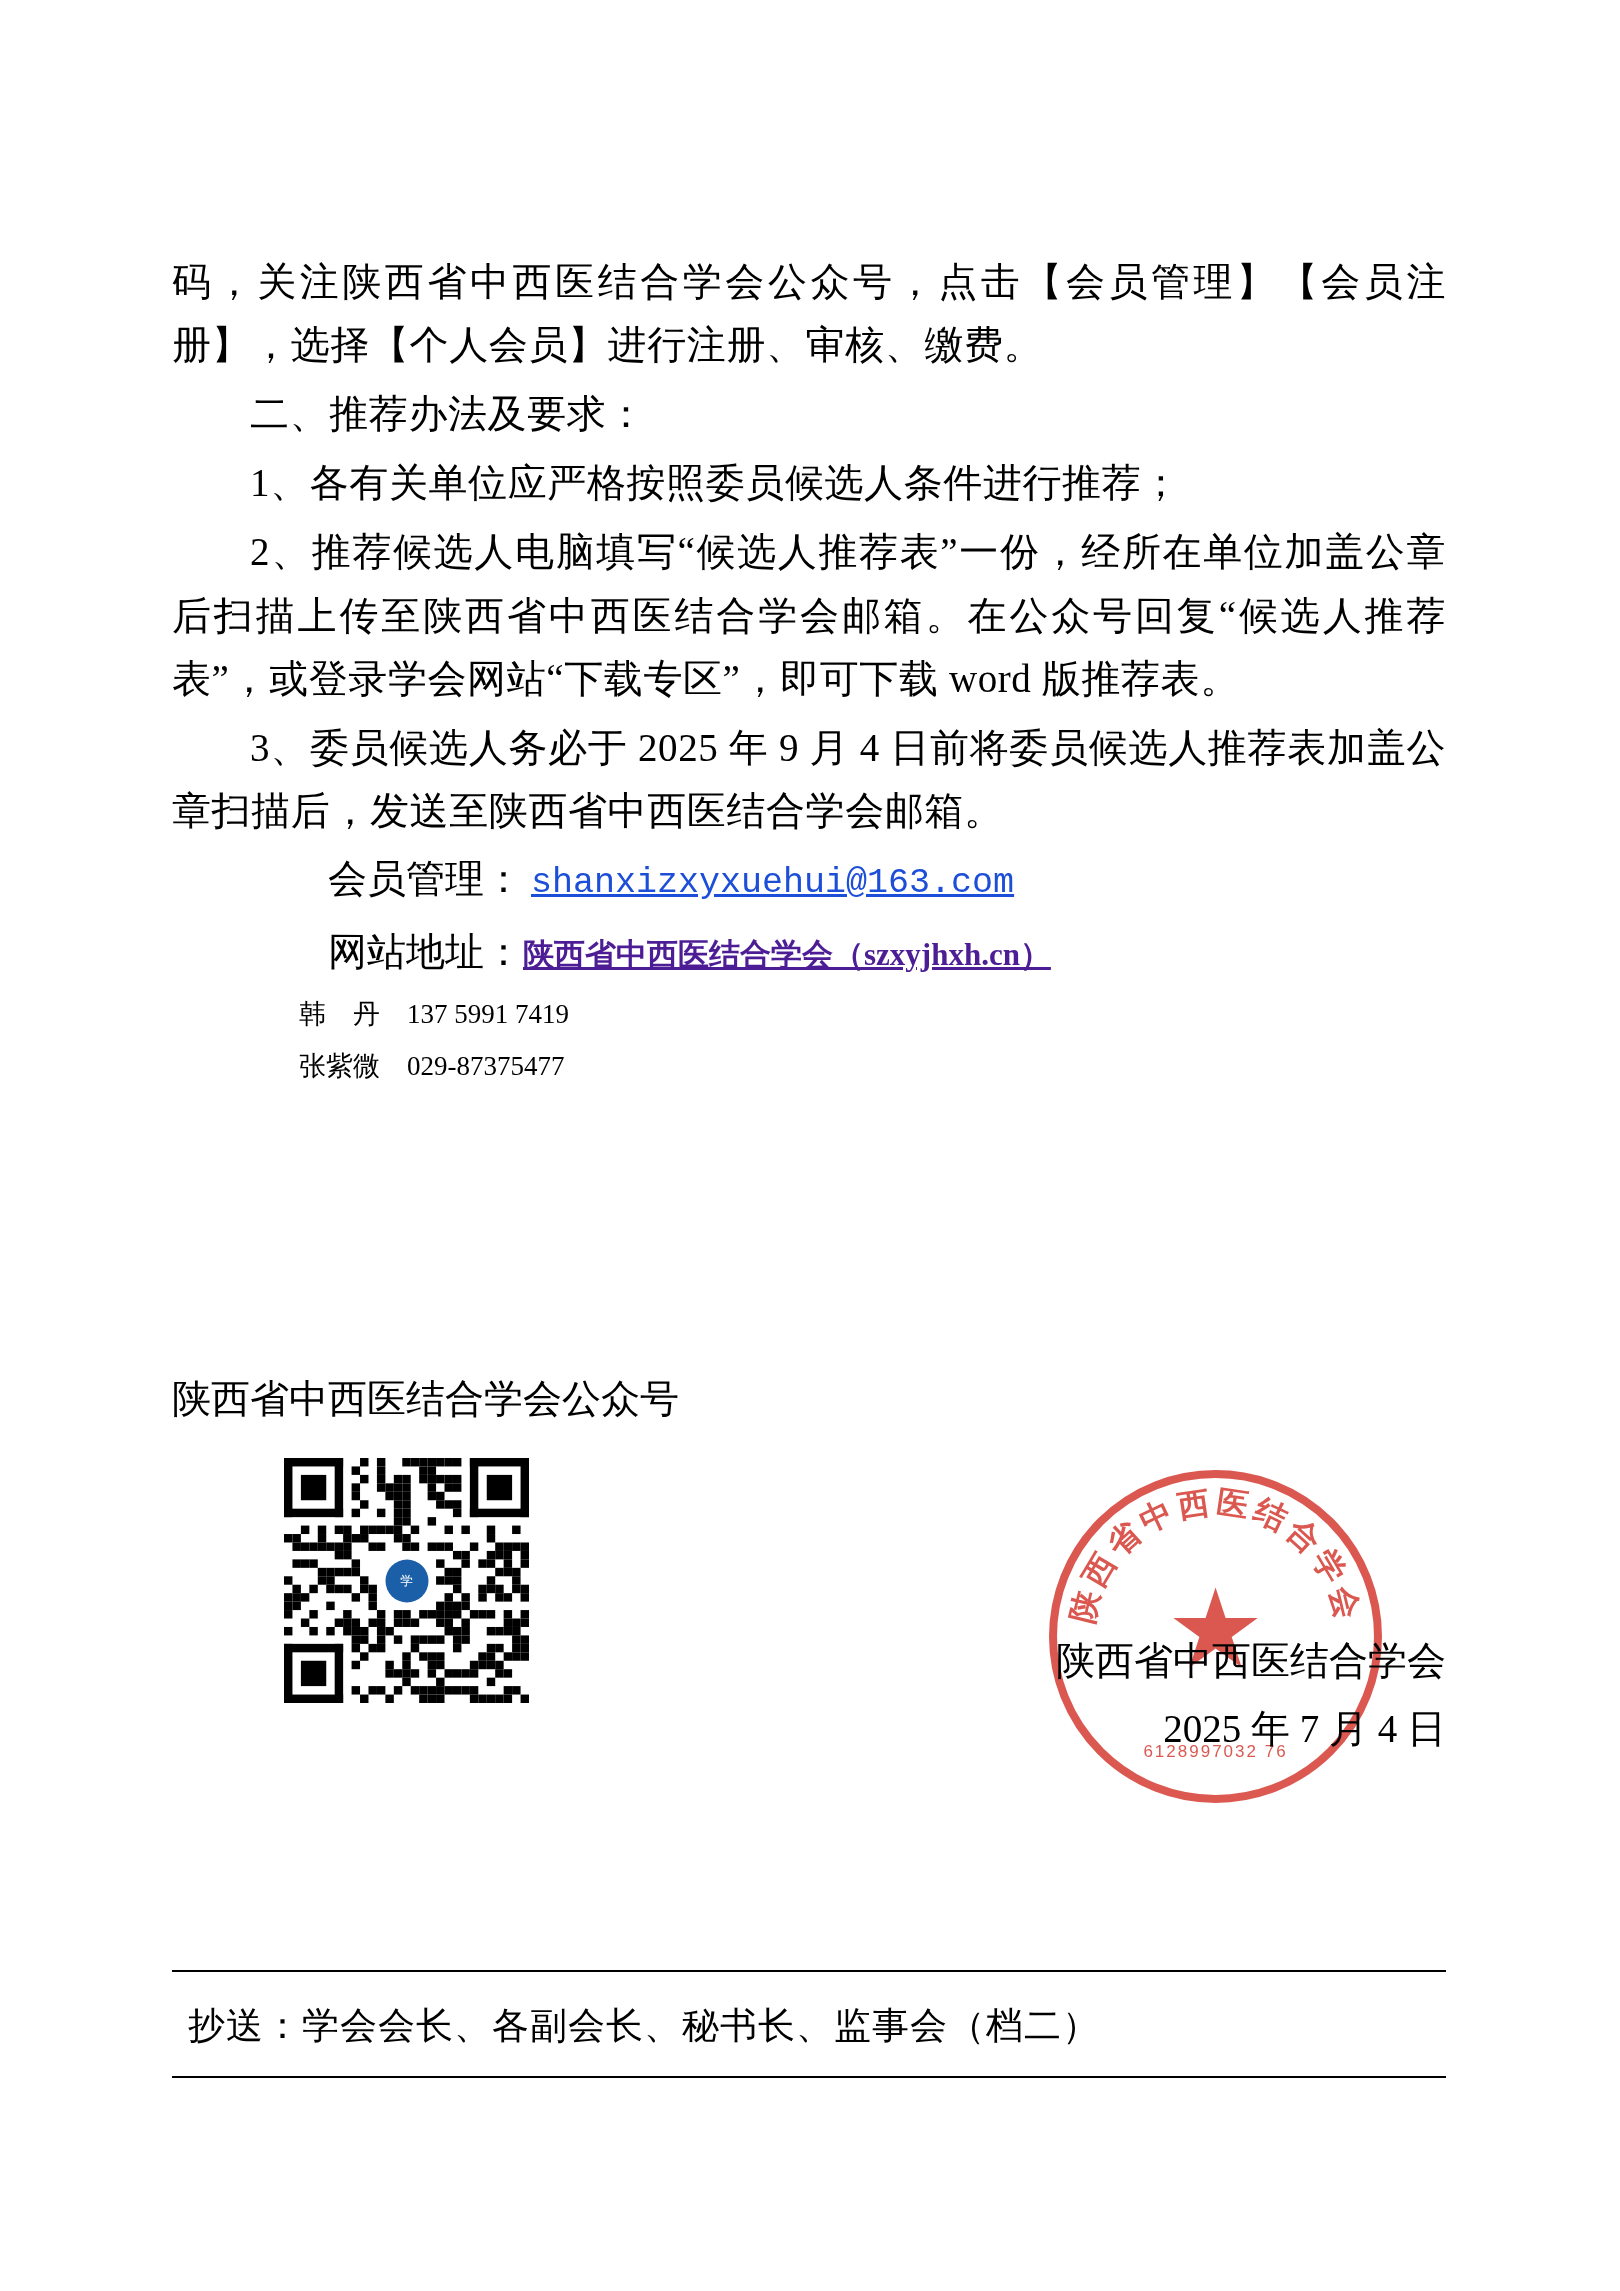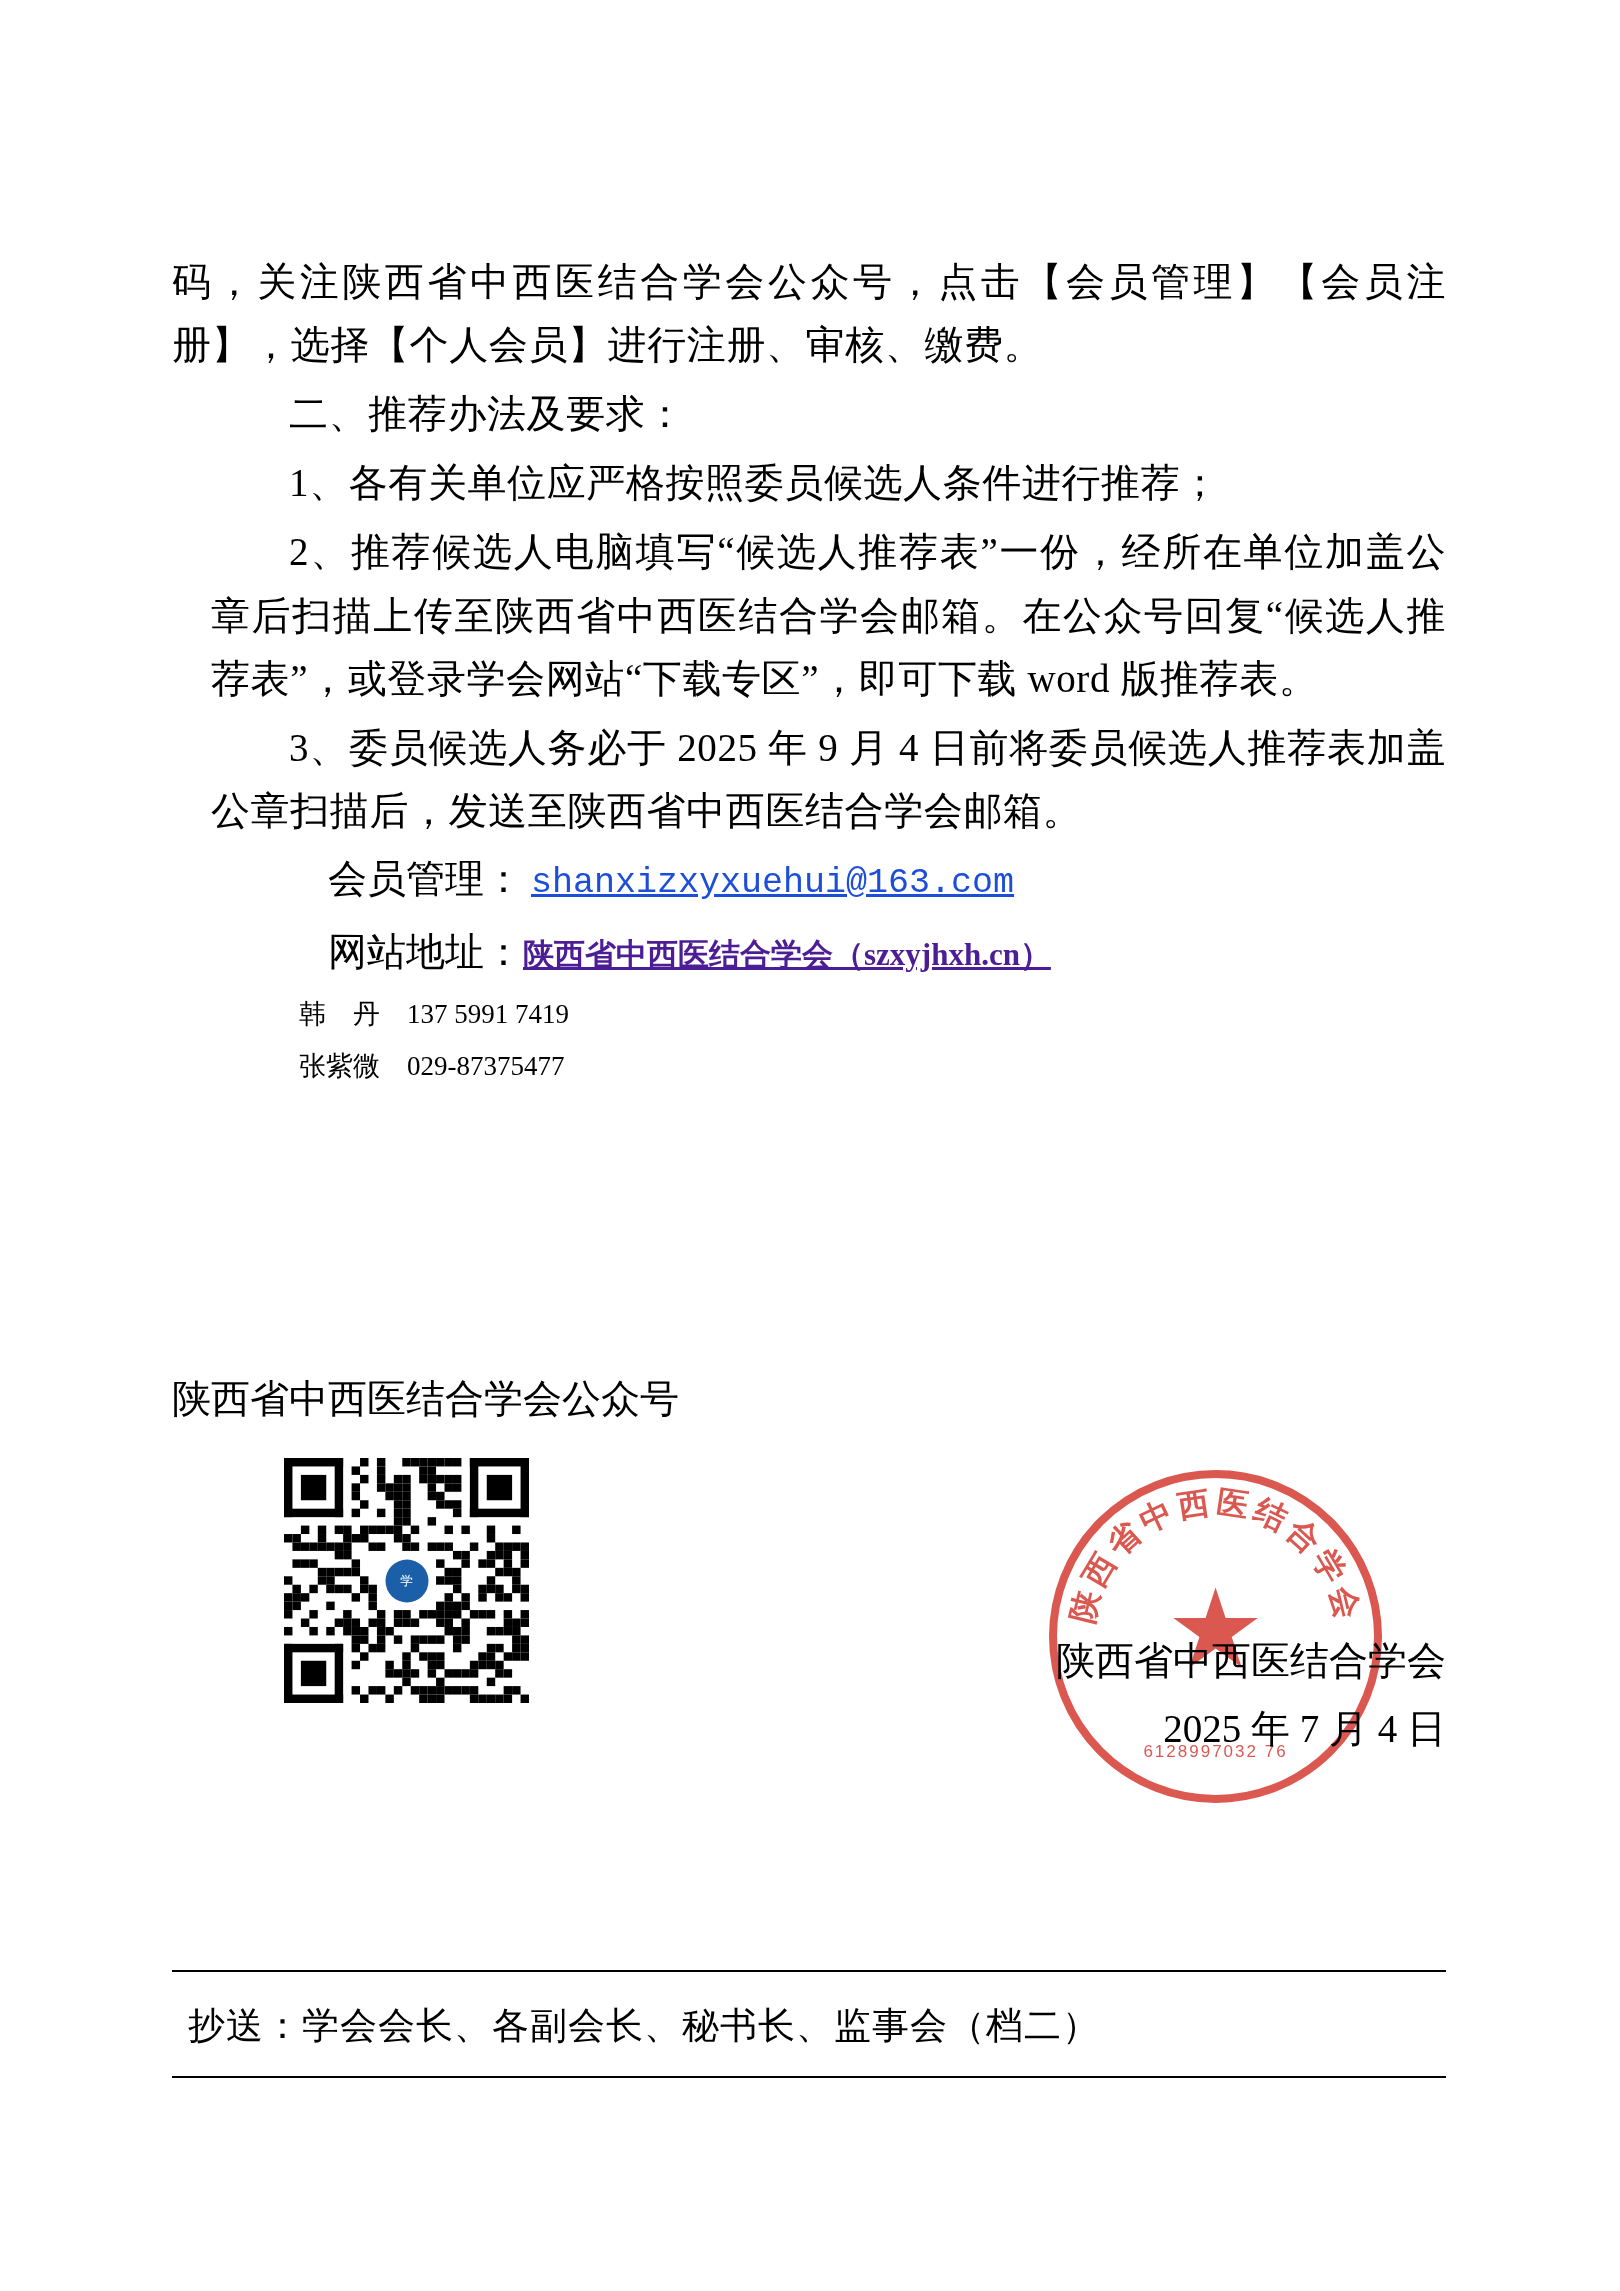--- a/index.html
+++ b/index.html
@@ -27,21 +27,20 @@
   p.para {
     margin: 0 0 5.9px 0;
     font-size: 39px;
     line-height: 1.62;
     letter-spacing: 0.6px;
     text-align: justify;
     font-family: "Liberation Serif", serif;
   }
   p.indent {
     text-indent: 78px;
-    margin-left: 39px;
   }
   .bold {
     font-weight: normal;
   }
   .mail-link {
     color: #1c4ed8;
     text-decoration: underline;
     font-family: "Liberation Mono", monospace;
     font-size: 35px;
     letter-spacing: 0px;

